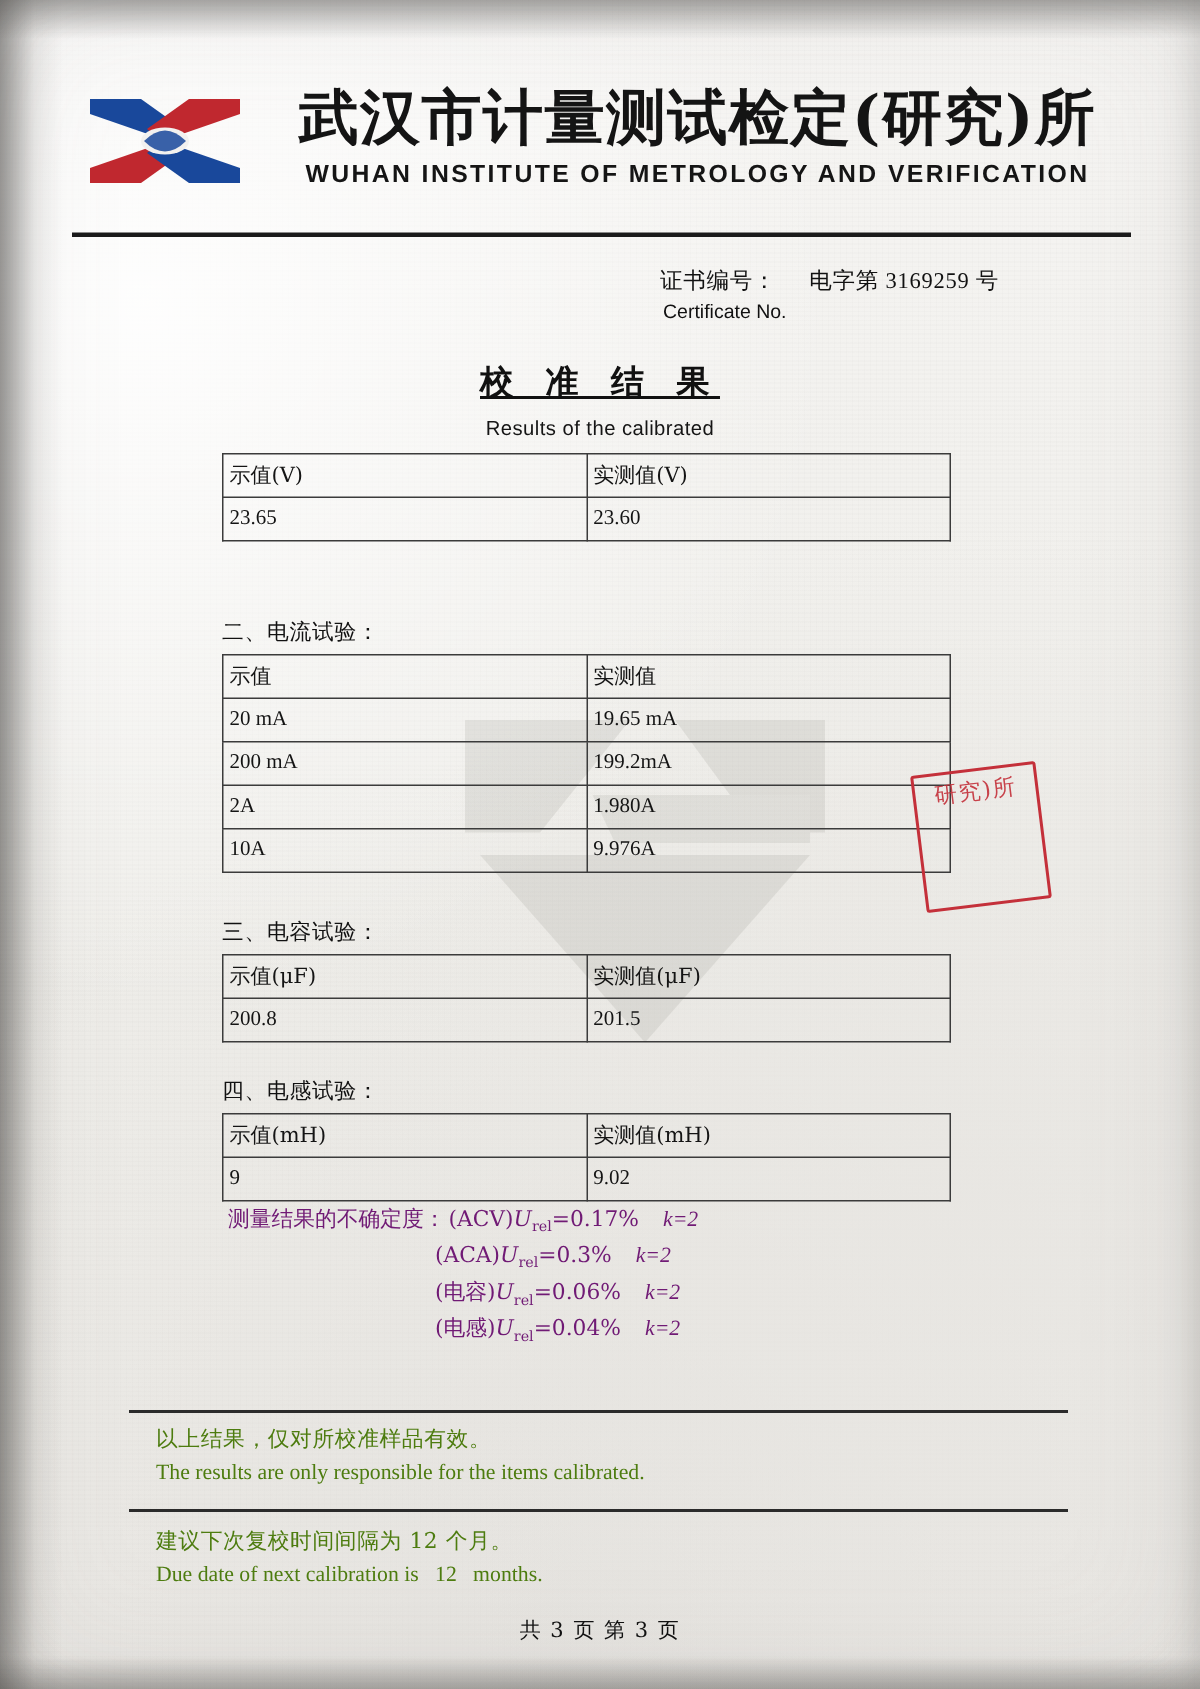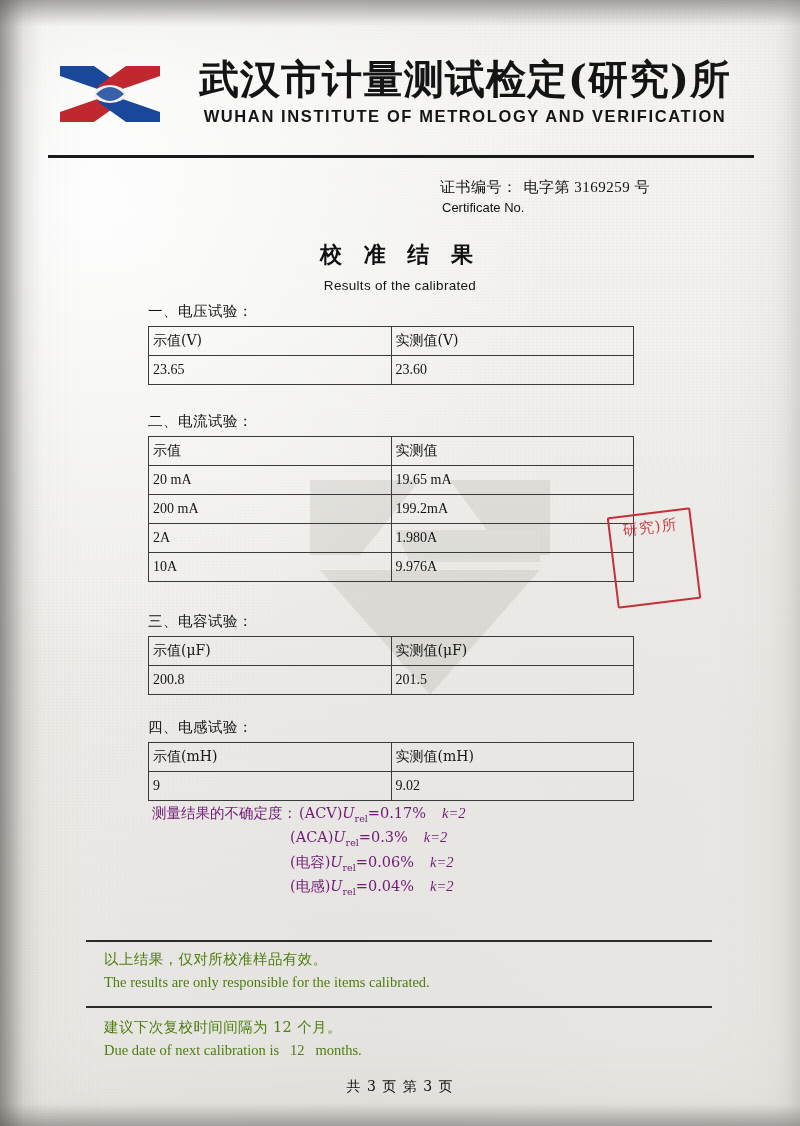--- a/index.html
+++ b/index.html
@@ -120,20 +120,21 @@
   }
   .cert-line1 {
     font-family: "DejaVu Serif", "Liberation Serif", serif;
     letter-spacing: 0.5px;
     white-space: nowrap;
   }
   .cert-label-cn { margin-right: 6px; }
   .cert-value {
     font-family: "Liberation Serif", serif;
     letter-spacing: 0.5px;
+    margin-left: 16px;
   }
   .cert-line2 {
     font-family: "Liberation Sans", sans-serif;
     font-size: 13px;
     margin-top: 3px;
     margin-left: 2px;
   }
 
   
   .doc-title {
@@ -141,20 +142,21 @@
     left: 0; right: 0;
     top: 240px;
     text-align: center;
   }
   .doc-title-cn {
     font-family: "DejaVu Serif", "Liberation Serif", serif;
     font-size: 22px;
     font-weight: bold;
     letter-spacing: 7px;
     color: #111;
+    text-decoration: underline;
   }
   .doc-title-en {
     font-family: "Liberation Sans", sans-serif;
     font-size: 13.5px;
     color: #151515;
     margin-top: 8px;
     letter-spacing: 0.3px;
   }
 
   
@@ -324,21 +326,20 @@
       </div>
       <div class="cert-line2">Certificate No.</div>
     </div>
 
     <div class="doc-title">
       <div class="doc-title-cn">校 准 结 果</div>
       <div class="doc-title-en">Results of the calibrated</div>
     </div>
 
     <div class="section" style="top:302px;">
-      <div class="section-title">一、电压试验：</div>
       <table class="data">
         <tbody>
             <tr>
           <td class="cn">示值(V)</td>
           <td class="cn">实测值(V)</td>
         </tr>
         <tr>
           <td>23.65</td>
           <td>23.60</td>
         </tr>

